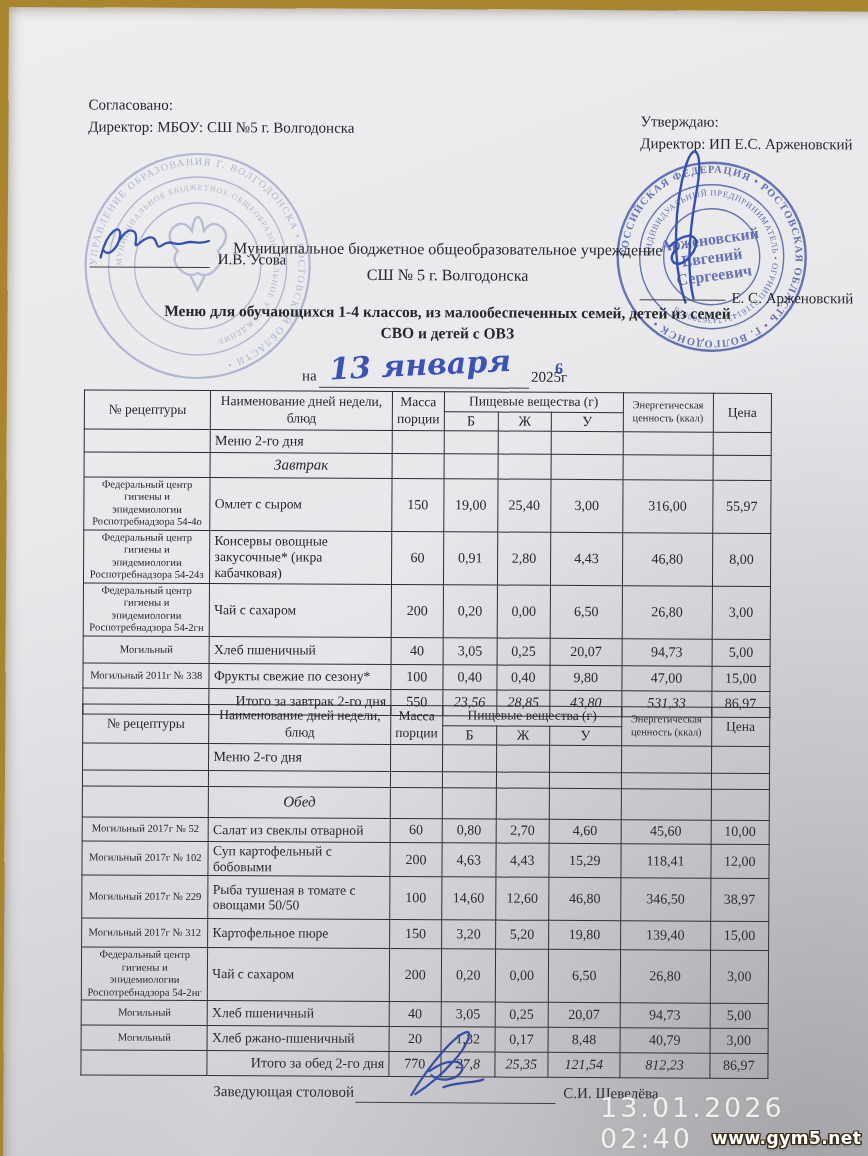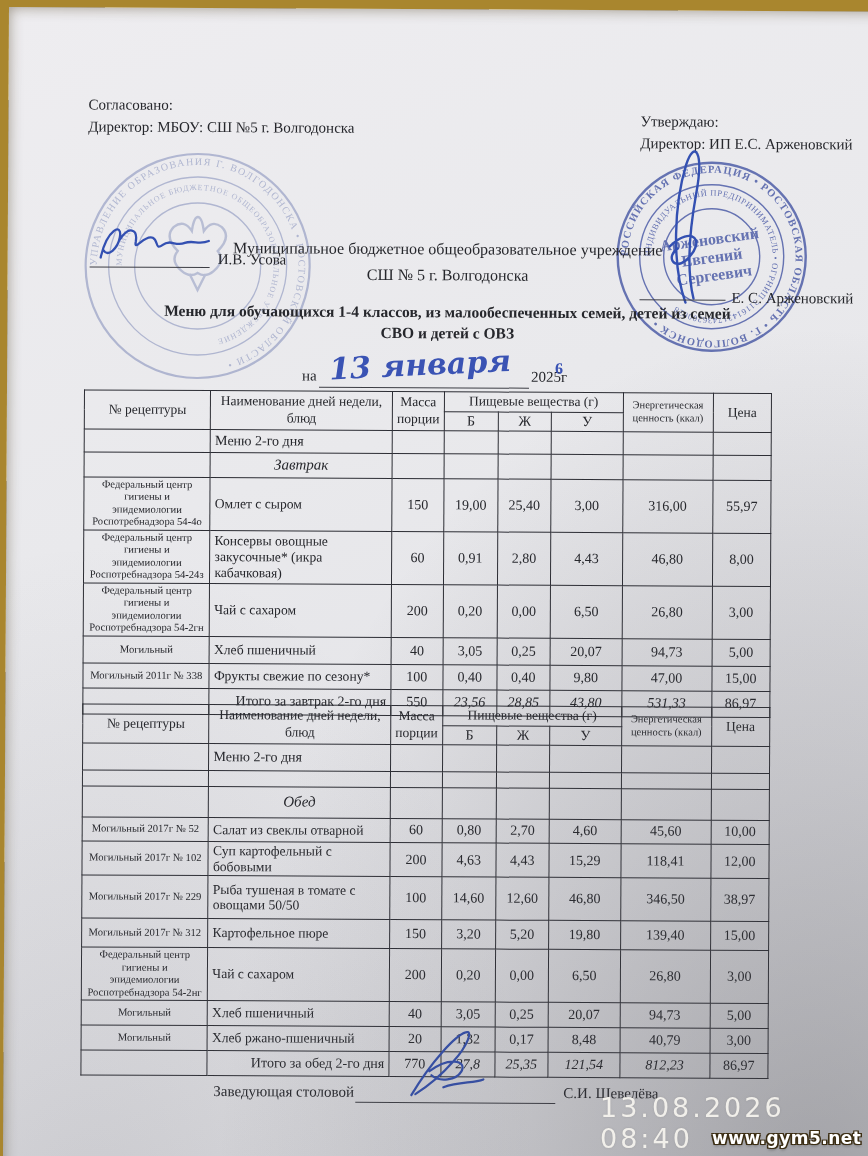--- a/index.html
+++ b/index.html
@@ -386,15 +386,15 @@
     <div class="abs t15" style="left:210px;top:1072px;">Заведующая столовой</div>
     <div class="abs sigline" style="left:352px;top:1092px;width:200px;"></div>
     <svg class="abs" style="left:378px;top:1018px;" width="115" height="75" viewBox="0 0 115 75">
       <path d="M30,68 C50,34 74,8 84,5 C92,2 86,18 72,34 C58,50 42,62 34,67 M48,44 C66,30 86,32 80,44 C75,53 58,55 50,48 M62,60 C78,54 92,56 102,52" fill="none" stroke="#3350b2" stroke-width="2.2" stroke-linecap="round"></path>
     </svg>
     <div class="abs t15" style="left:560px;top:1072px;">С.И. Шевелёва</div>
 
     <div class="shade"></div>
   </div>
 
-  <div class="abs timestamp" style="left:600px;top:1092px;">13.08.2026 08:40</div>
+  <div class="abs timestamp" style="left:600px;top:1092px;">13.01.2026 02:40</div>
   <div class="abs watermark" style="left:712px;top:1128px;">www.gym5.net</div>
 </div>
 
 </body></html>

